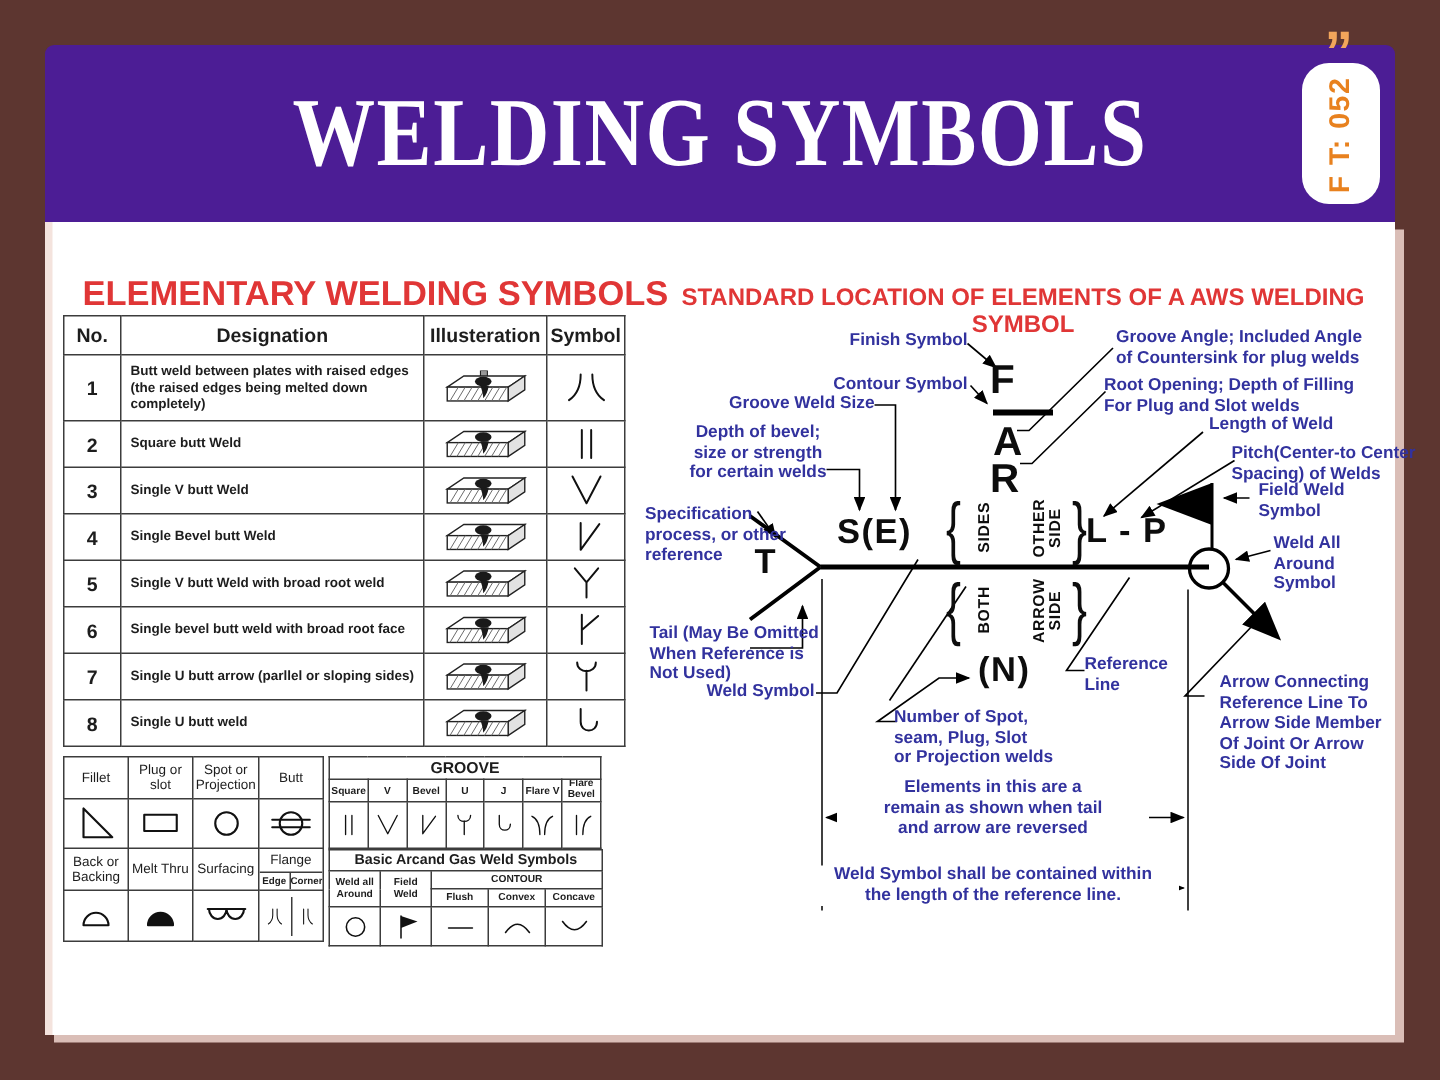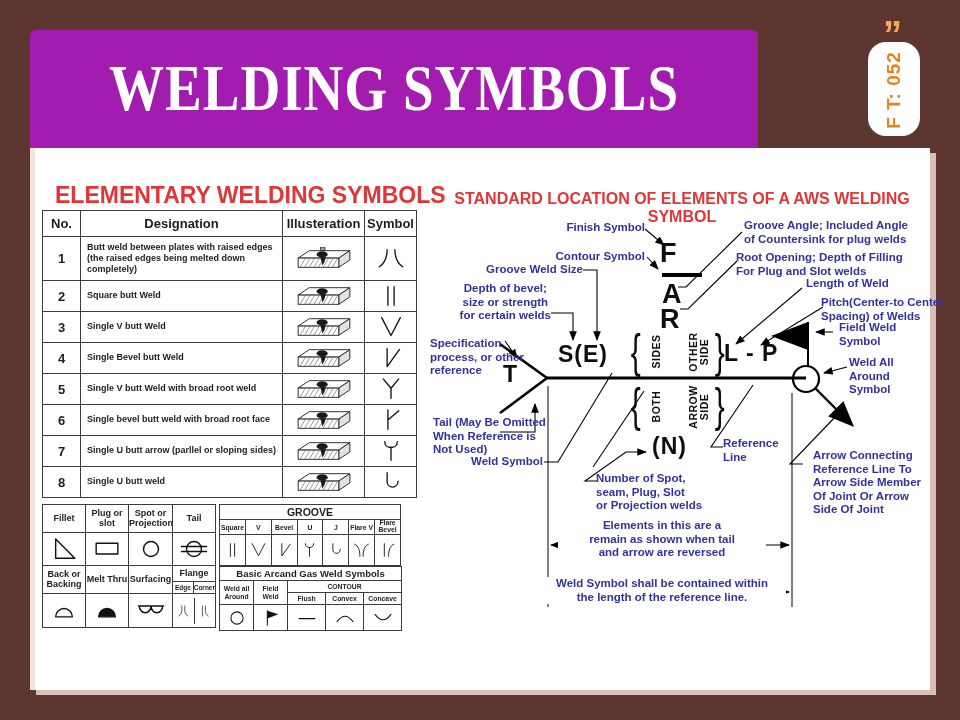--- a/index.html
+++ b/index.html
@@ -1,18 +1,18 @@
 <!DOCTYPE html>
 <html><head>
 <meta charset="utf-8">
 <style>
   html,body{margin:0;padding:0;background:#5d3630;width:960px;height:720px;overflow:hidden;
             font-family:"Liberation Sans",sans-serif;}
   #page{position:relative;width:960px;height:720px;background:#5d3630;}
-  #banner{position:absolute;left:30px;top:30px;width:728px;height:118px;background:#a21caf;
+  #banner{position:absolute;left:30px;top:30px;width:900px;height:118px;background:#4c1d95;
           border-radius:6px 6px 0 0;}
   #banner-title{width:100%;height:118px;line-height:118px;text-align:center;color:#fff;
           font-family:"Liberation Serif",serif;font-weight:700;font-size:58px;letter-spacing:1px;
           transform:scale(.95,1.12);}
   #badge{position:absolute;left:868px;top:42px;width:52px;height:94px;background:#fff;border-radius:18px;}
   #badge span{position:absolute;left:-21px;top:37px;width:94px;text-align:center;display:block;
           transform:rotate(-90deg);color:#e8811e;font-weight:700;font-size:19px;letter-spacing:1px;}
   .decor{position:absolute;color:#f2a55b;font-size:38px;font-weight:700;line-height:1;}
   #white{position:absolute;left:30px;top:148px;width:900px;height:542px;background:#fff;
          box-shadow:6px 5px 0 rgba(232,205,198,.9), inset 5px 0 0 #f4e3dd;}
@@ -20,21 +20,21 @@
   
   .wtable{border-collapse:collapse;table-layout:fixed;position:absolute;background:#fff;}
   .wtable td,.wtable th{border:1.5px solid #3c3c3c;padding:0;text-align:center;vertical-align:middle;
          color:#1d1d1d;overflow:hidden;}
   #maintable th{font-size:13px;}
   #maintable .desig{text-align:left;padding:1px 4px 1px 6px;font-size:9px;font-weight:700;line-height:1.25;}
   #maintable .num{font-size:13px;font-weight:700;}
   svg.sym{display:block;margin:0 auto;}
   .symcell svg{width:28px;height:26px;}
   .illcell svg{width:58px;height:24px;}
-  .minihead{font-size:9px;font-weight:700;line-height:1.1;}
+  .minihead{font-size:9px;font-weight:400;line-height:1.1;}
   .minicell svg{width:30px;height:26px;}
   .fl-sub{display:flex;border-top:1px solid #3c3c3c;}
   .fl-sub span{flex:1;font-size:6.5px;font-weight:700;line-height:11px;}
   .fl-sub span:first-child{border-right:1px solid #3c3c3c;}
   .fl-symwrap{display:flex;height:100%;align-items:center;}
   .fl-symwrap div{flex:1;}
   .fl-symwrap div:first-child{border-right:1px solid #3c3c3c;}
   .fl-symwrap svg{width:15px;height:26px;}
   .gtitle{font-size:10.5px;font-weight:700;}
   .ghead{font-size:6.8px;font-weight:700;}
@@ -260,21 +260,21 @@
         <col style="width:43px">
         <col style="width:43px">
         <col style="width:44px">
         <col style="width:43px">
       </colgroup>
     <tbody>
         <tr style="height:28px">
       <td class="minihead">Fillet</td>
       <td class="minihead">Plug or slot</td>
       <td class="minihead">Spot or Projection</td>
-      <td class="minihead">Tail</td>
+      <td class="minihead">Butt</td>
     </tr>
     <tr style="height:33px">
       <td class="minicell">
             <svg class="sym" viewBox="0 0 36 30">
               <g stroke="#111" stroke-width="1.7" fill="none" stroke-linecap="round" stroke-linejoin="round">
                 <path d="M8,3 L8,26 L31,26 Z"></path>
               </g>
             </svg>
           </td>
       <td class="minicell">

